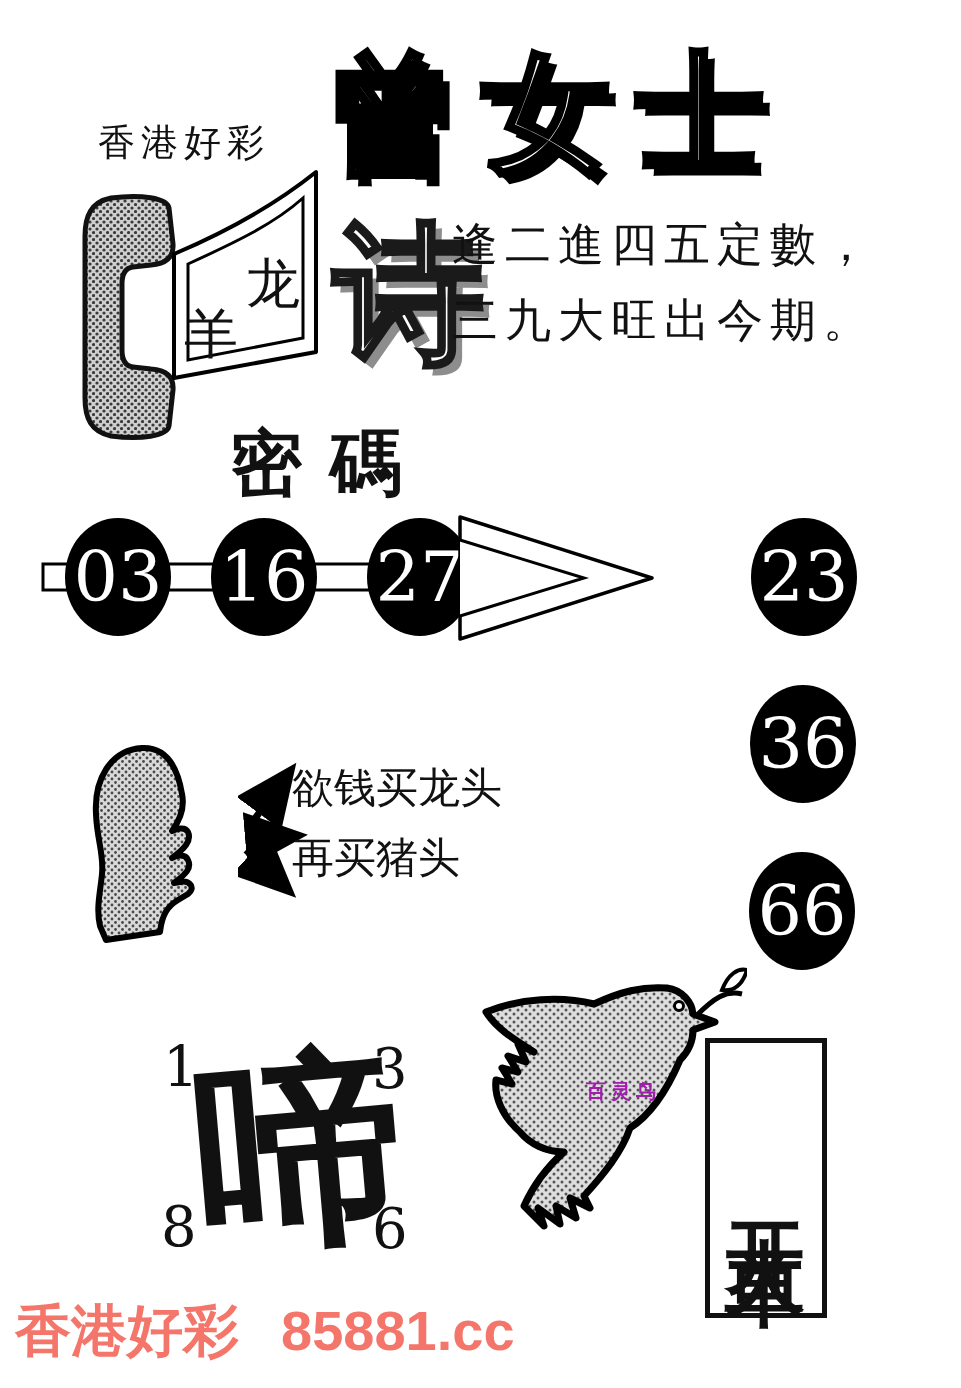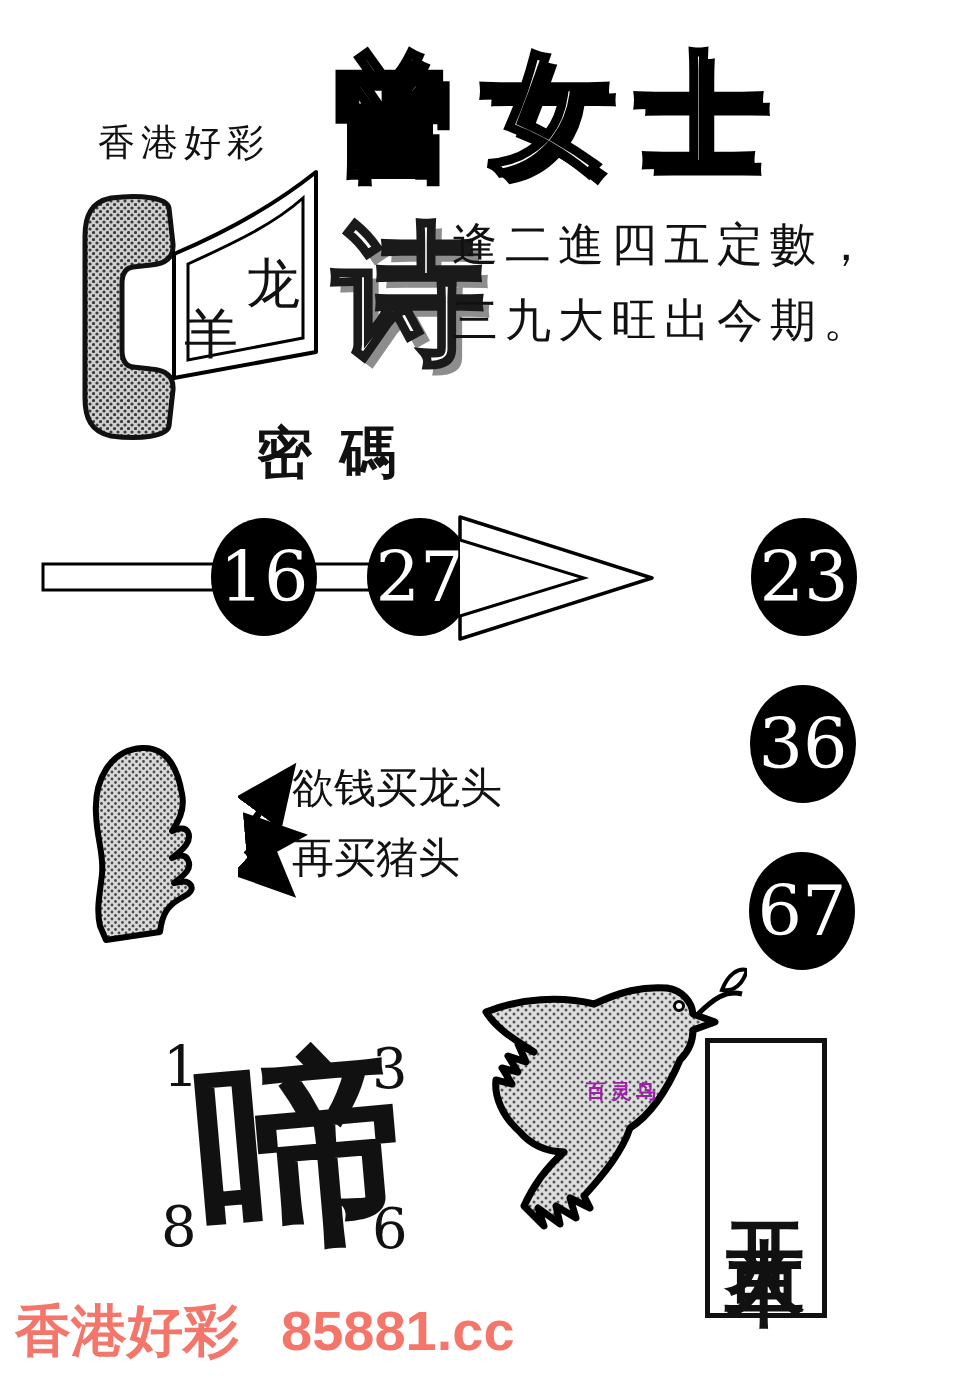--- a/index.html
+++ b/index.html
@@ -21,21 +21,21 @@
   .zodiac-top { left:246px; top:248px; }
   .zodiac-bottom { left:184px; top:298px; }
 
   .poem-char {
     left:334px; top:196px; font-size:150px; font-weight:bold;
     color:#fff; -webkit-text-stroke:4px #1a1a1a; text-shadow:8px 8px 0 #8d8d8d;
   }
 
   .poem { left:452px; top:206px; font-size:46px; line-height:76px; letter-spacing:7px; white-space:nowrap; }
 
-  .code-label { left:256px; top:416px; font-size:56px; font-weight:bold; letter-spacing:28px; }
+  .code-label { left:230px; top:416px; font-size:72px; font-weight:bold; letter-spacing:28px; }
   .code-value { left:388px; top:402px; font-size:78px; }
 
   .ball {
     position:absolute; width:106px; height:118px; background:#000; border-radius:50%;
     color:#fff; font-size:70px; display:flex; align-items:center; justify-content:center;
     z-index:2; font-family:"DejaVu Serif","Liberation Serif",serif;
   }
 
   .tip-text { font-size:42px; white-space:nowrap; }
   .tip1 { left:292px; top:760px; }
@@ -122,32 +122,33 @@
     <div>逢二進四五定數，</div>
     <div>三九大旺出今期。</div>
   </div>
 
   <div class="abs code-label">密碼</div>
 
   <svg class="abs z1" style="left:40px; top:556px;" width="560" height="40" viewBox="0 0 560 40">
     <rect x="3" y="8" width="548" height="26" fill="#fff" stroke="#000" stroke-width="3"></rect>
   </svg>
 
+  <div class="ball" style="left:65px; top:518px;">03</div>
   <div class="ball" style="left:211px; top:518px;">16</div>
   <div class="ball" style="left:367px; top:518px;">27</div>
 
   <svg class="abs z3" style="left:452px; top:512px;" width="215" height="132" viewBox="0 0 215 132">
     <path d="M8,53 L118,53 M8,79 L118,79" stroke="#000" stroke-width="3" fill="none"></path>
     <path d="M8,5 L200,66 L8,127 Z" fill="#fff" stroke="#000" stroke-width="3.5" stroke-linejoin="round"></path>
     <path d="M8,28 L132,66 L8,104" fill="#fff" stroke="#000" stroke-width="3"></path>
   </svg>
 
   <div class="ball" style="left:751px; top:518px;">23</div>
   <div class="ball" style="left:750px; top:685px;">36</div>
-  <div class="ball" style="left:749px; top:852px;">67</div>
+  <div class="ball" style="left:749px; top:852px;">66</div>
 
   <svg class="abs" style="left:82px; top:742px;" width="165" height="205" viewBox="0 0 165 205">
     <path d="M60,6 C28,8 12,38 14,72 C15,98 22,112 20,132 C18,152 14,166 18,184
              L24,198 L78,190 C80,172 86,164 96,158 L106,152 C114,146 108,138 98,140
              L92,141 C104,132 110,126 106,118 C103,111 94,114 90,116
              C102,107 110,99 106,90 C103,84 94,87 90,89
              C98,78 103,66 100,52 C95,22 82,5 60,6 Z" fill="url(#htMid)" stroke="#000" stroke-width="6" stroke-linejoin="round"></path>
   </svg>
 
   <svg class="abs" style="left:238px; top:752px;" width="80" height="150" viewBox="0 0 80 150">

